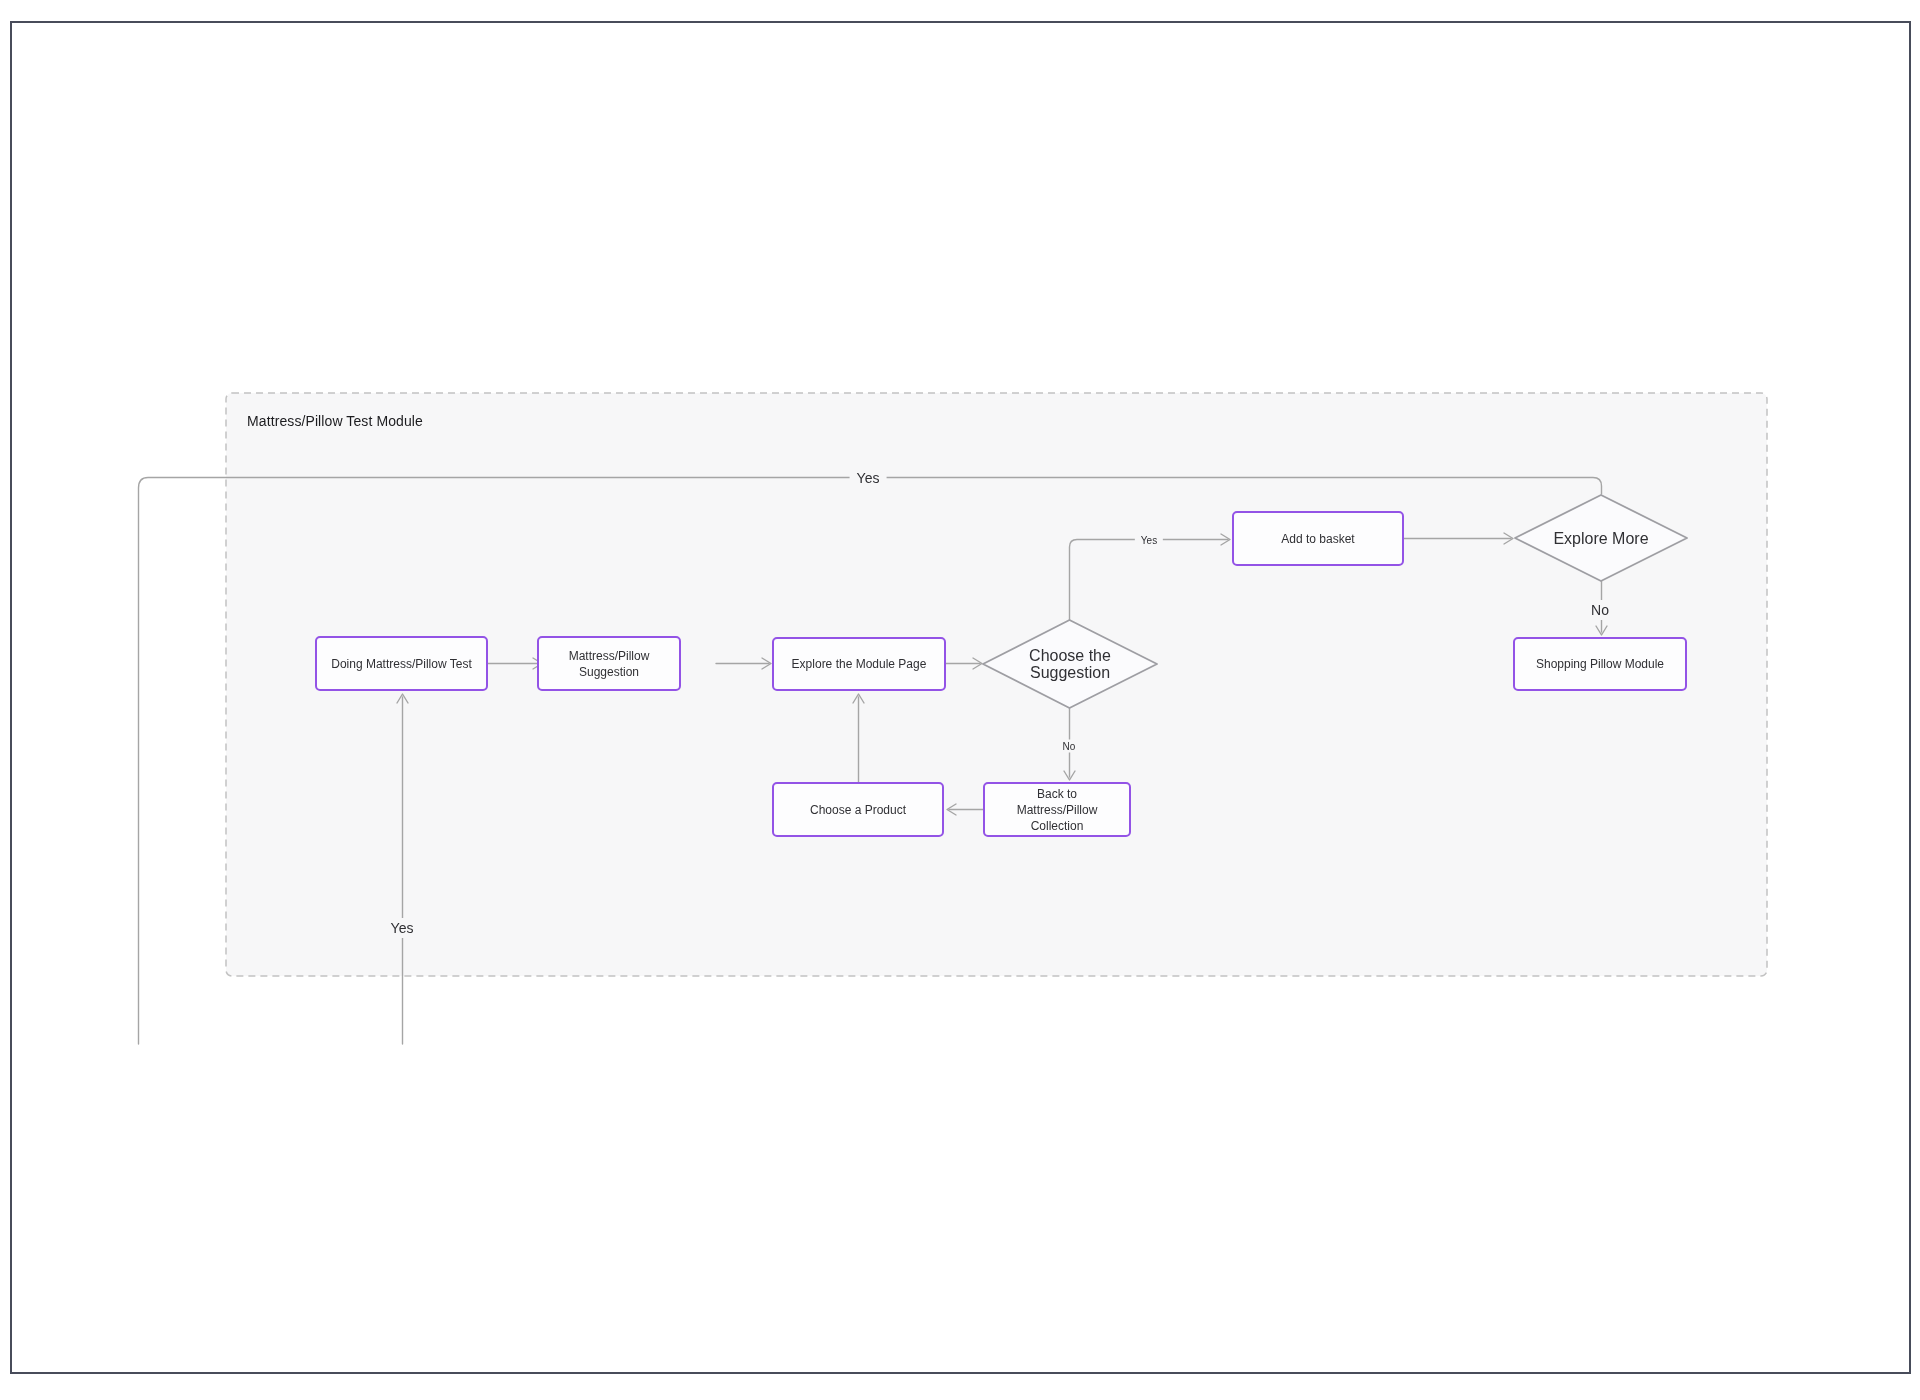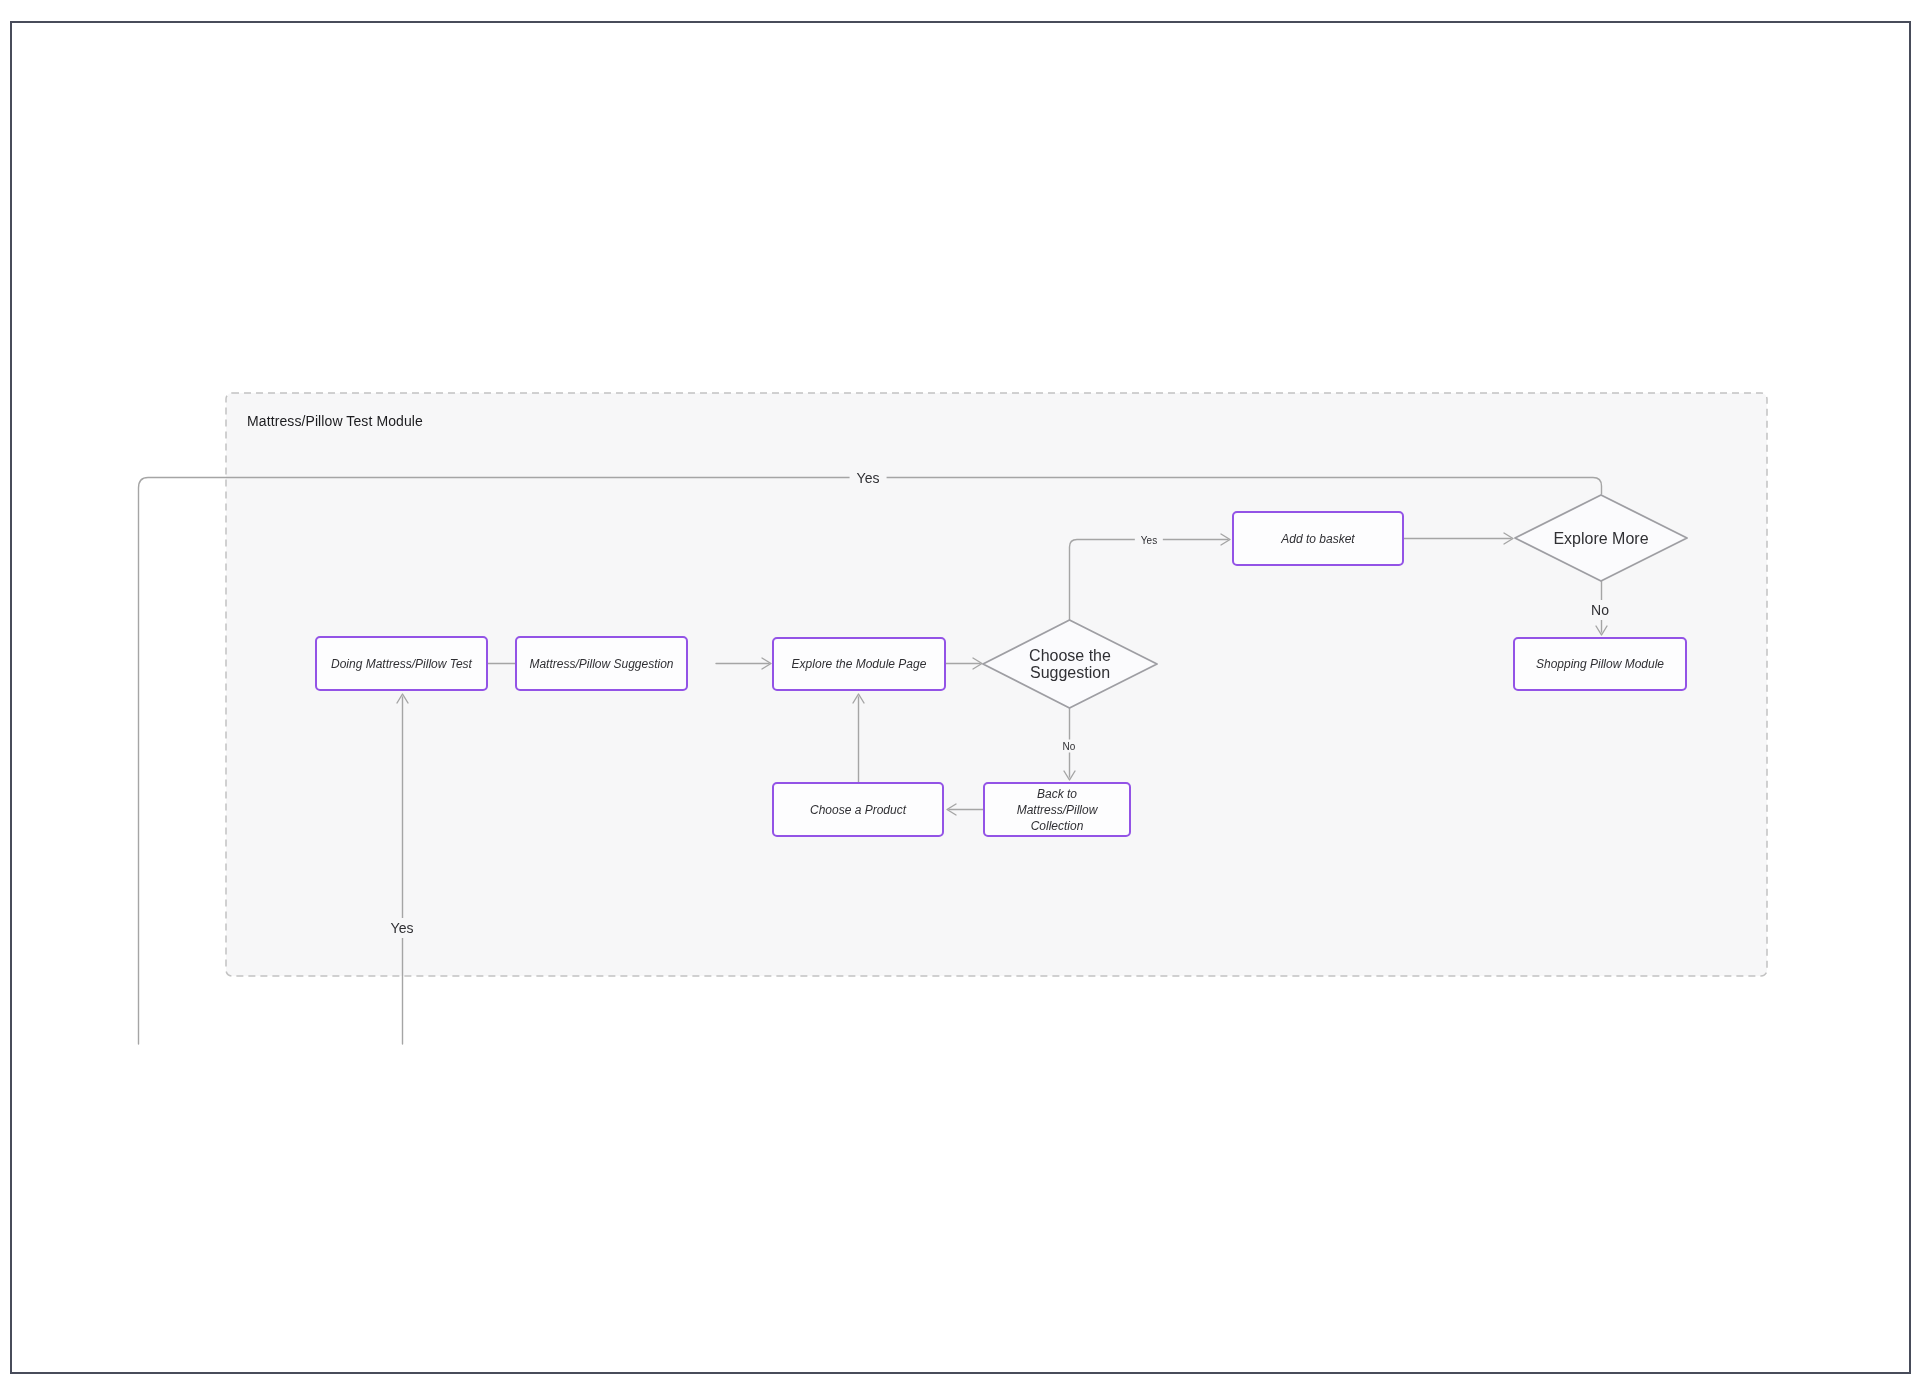--- a/index.html
+++ b/index.html
@@ -18,21 +18,21 @@
     font-family:"Liberation Sans","DejaVu Sans",sans-serif;color:var(--text);}
   .stage{position:absolute;left:0;top:0;width:1920px;height:1400px;overflow:hidden;}
   .page-frame{position:absolute;left:10px;top:21px;width:1901px;height:1353px;
     border:2px solid var(--frame);}
   svg.wires{position:absolute;left:0;top:0;width:1920px;height:1400px;}
   .module-title{position:absolute;left:247px;top:413px;font-size:14px;
     letter-spacing:.1px;color:var(--title);white-space:nowrap;}
   .node{position:absolute;display:flex;align-items:center;justify-content:center;
     text-align:center;background:var(--node-fill);border:2px solid var(--accent);
     border-radius:5px;font-size:12px;line-height:16px;color:var(--text);
-    padding:0 10px;font-style:italic;}
+    padding:0 10px;}
   .diamond-label{position:absolute;transform:translate(-50%,-50%);
     width:120px;text-align:center;font-size:16px;line-height:17px;color:var(--text);}
   .edge-label{position:absolute;transform:translate(-50%,-50%);
     background:var(--canvas);text-align:center;color:var(--text);}
   .edge-label.big{font-size:14px;padding:2px 7px;}
   .edge-label.small{font-size:10px;padding:1px 6px;}
 </style>
 </head>
 <body>
 
@@ -80,21 +80,21 @@
     </g>
 
     <polygon points="983,664 1069.5,620 1157,664 1069.5,708" fill="#fbfbfd" stroke="#9e9ea3" stroke-width="1.8" stroke-linejoin="round"></polygon>
     <polygon points="1515,538 1601,495 1687,538 1601,581" fill="#fbfbfd" stroke="#9e9ea3" stroke-width="1.8" stroke-linejoin="round"></polygon>
   </svg>
 
   <div class="module-title">Mattress/Pillow Test Module</div>
 
   <div class="node" style="left:315px;top:636px;width:173px;height:55px">Doing Mattress/Pillow Test</div>
 
-  <div class="node" style="left:515px;top:636px;width:173px;height:55px">Mattress/Pillow Suggestion</div>
+  <div class="node" style="left:537px;top:636px;width:144px;height:55px">Mattress/Pillow Suggestion</div>
 
   <div class="node" style="left:772px;top:637px;width:174px;height:54px">Explore the Module Page</div>
 
   <div class="node" style="left:1232px;top:511px;width:172px;height:55px">Add to basket</div>
 
   <div class="node" style="left:1513px;top:637px;width:174px;height:54px">Shopping Pillow Module</div>
 
   <div class="node" style="left:772px;top:782px;width:172px;height:55px">Choose a Product</div>
 
   <div class="node" style="left:983px;top:782px;width:148px;height:55px">Back to Mattress/Pillow Collection</div>

